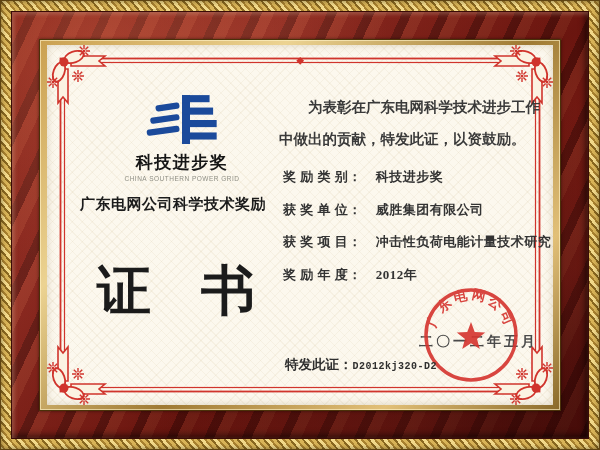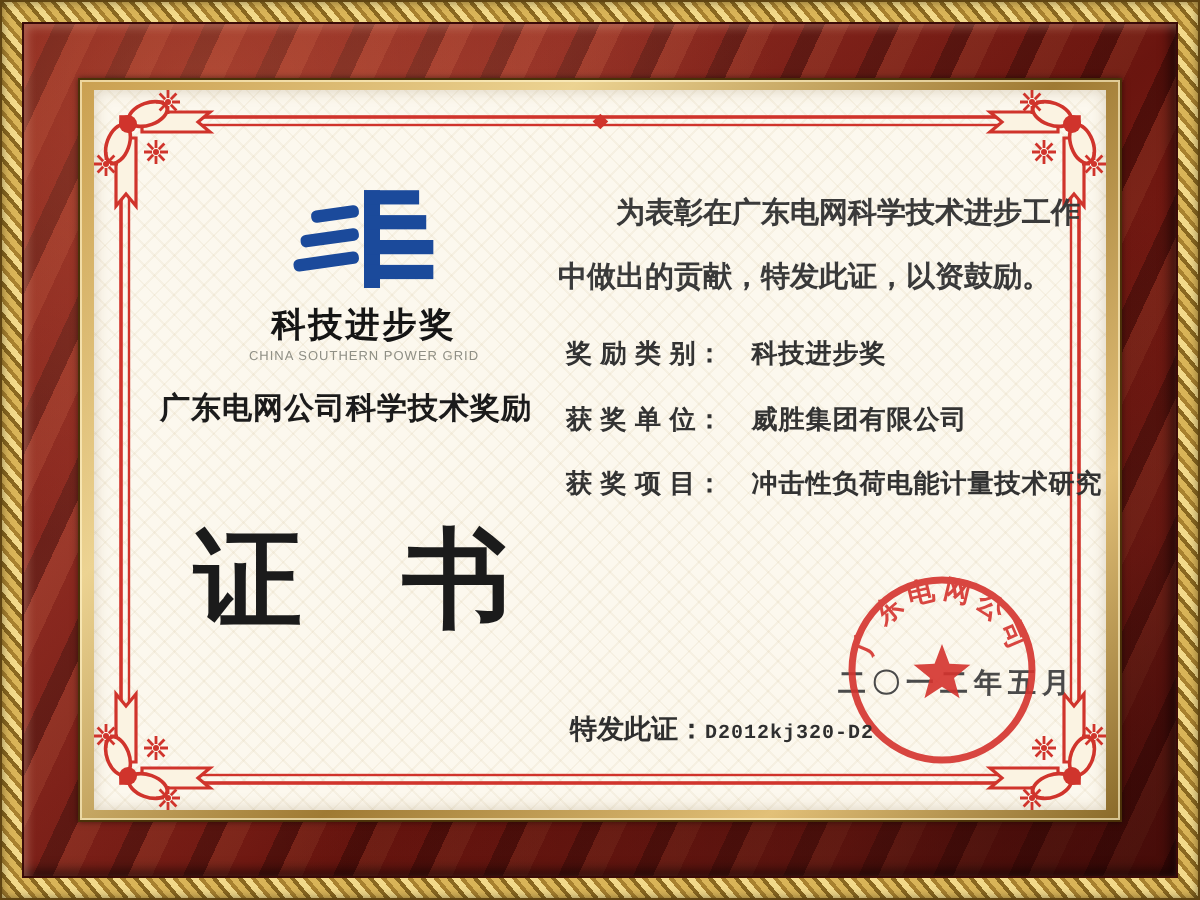--- a/index.html
+++ b/index.html
@@ -129,20 +129,23 @@
     <div class="fields">
       <div class="field-row">
         <span class="lab">奖 励 类 别：</span><span class="val">科技进步奖</span>
       </div>
       <div class="field-row">
         <span class="lab">获 奖 单 位：</span><span class="val">威胜集团有限公司</span>
       </div>
       <div class="field-row">
         <span class="lab">获 奖 项 目：</span><span class="val">冲击性负荷电能计量技术研究</span>
       </div>
+      <div class="field-row">
+        <span class="lab">奖 励 年 度：</span><span class="val">2012年</span>
+      </div>
     </div>
 
     <div class="cert-date">二〇一二年五月</div>
 
     <svg class="seal" width="100" height="100" viewBox="0 0 100 100">
       <circle cx="50" cy="50" r="45" fill="none" stroke="#d5332e" stroke-width="3.5"></circle>
       <path id="sealArc" d="M 16,60 A 35.5 35.5 0 1 1 84,60" fill="none"></path>
       <text font-size="13.5" fill="#d5332e" font-weight="bold" font-family="'Liberation Serif','DejaVu Serif',serif" letter-spacing="3">
         <textPath href="#sealArc" startOffset="50%" text-anchor="middle">广东电网公司</textPath>
       </text>

